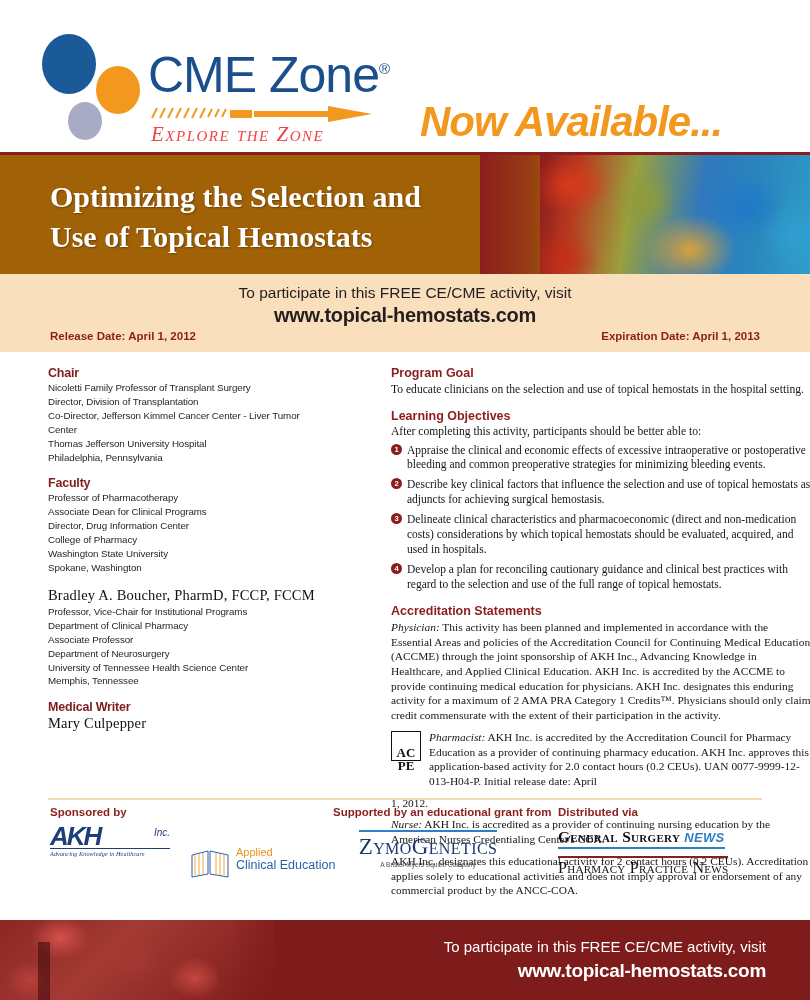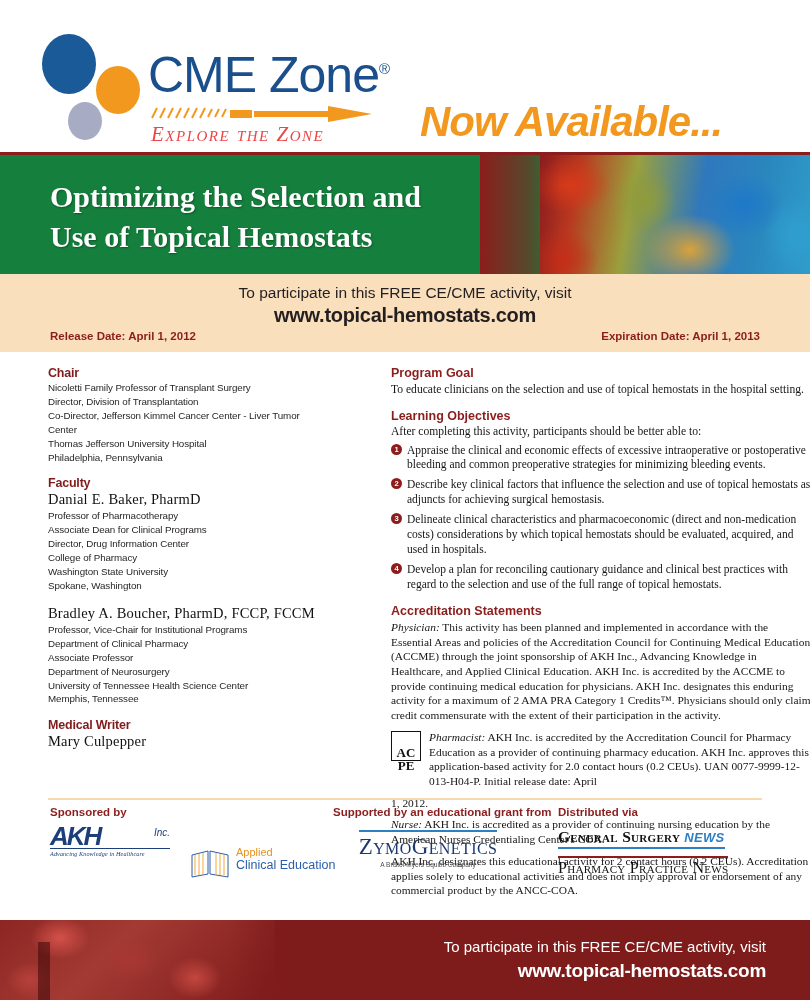--- a/index.html
+++ b/index.html
@@ -25,21 +25,21 @@
   .cme-word .reg { font-size:15px; vertical-align:super; }
   .cme-arrow { position:absolute; left:112px; top:78px; width:230px; height:16px; }
   .cme-tag { position:absolute; left:113px; top:94px; font-family:"Liberation Serif", serif;
              font-size:21px; color:#ef4444; letter-spacing:1.5px; font-variant:small-caps; font-style:italic; }
   .now-available { position:absolute; left:420px; top:98px;
         font-family:"Liberation Sans", sans-serif; font-style:italic; font-weight:bold;
         font-size:42px; color:#f2981f; letter-spacing:-1px; white-space:nowrap; }
 
   
   .hero { position:relative; width:810px; height:122px; overflow:hidden;
-          background:#15803d; border-top:3px solid #8c1d1d; }
+          background:#a16207; border-top:3px solid #8c1d1d; }
   .hero-photo { position:absolute; right:0; top:0; width:270px; height:122px;
         background:
           radial-gradient(ellipse 60px 40px at 30px 30px, #d83a1a 0%, rgba(216,58,26,0) 70%),
           radial-gradient(ellipse 55px 45px at 20px 105px, #c42e18 0%, rgba(196,46,24,0) 70%),
           radial-gradient(ellipse 70px 55px at 150px 95px, #d9a23a 0%, rgba(217,162,58,0) 65%),
           radial-gradient(ellipse 60px 50px at 205px 50px, #1e78c8 0%, rgba(30,120,200,0) 65%),
           radial-gradient(ellipse 50px 60px at 255px 80px, #2f9fd0 0%, rgba(47,159,208,0) 65%),
           radial-gradient(ellipse 45px 50px at 105px 45px, #8f9b3a 0%, rgba(143,155,58,0) 70%),
           linear-gradient(100deg, #8c1d1d 0%, #b8371f 14%, #9aa03e 34%, #2f78bd 58%, #2a86bd 78%, #2f9dcb 100%);
   }
@@ -206,21 +206,20 @@
         <h3 class="sec">Chair</h3>
         <p class="aff">Nicoletti Family Professor of Transplant Surgery</p>
         <p class="aff">Director, Division of Transplantation</p>
         <p class="aff">Co-Director, Jefferson Kimmel Cancer Center - Liver Tumor Center</p>
         <p class="aff">Thomas Jefferson University Hospital</p>
         <p class="aff">Philadelphia, Pennsylvania</p>
       </div>
 
       <div class="blk">
         <h3 class="sec">Faculty</h3>
-        <div class="person-name">Danial E. Baker, PharmD</div>
         <p class="aff">Professor of Pharmacotherapy</p>
         <p class="aff">Associate Dean for Clinical Programs</p>
         <p class="aff">Director, Drug Information Center</p>
         <p class="aff">College of Pharmacy</p>
         <p class="aff">Washington State University</p>
         <p class="aff">Spokane, Washington</p>
       </div>
 
       <div class="blk">
         <div class="person-name">Bradley A. Boucher, PharmD, FCCP, FCCM</div>

